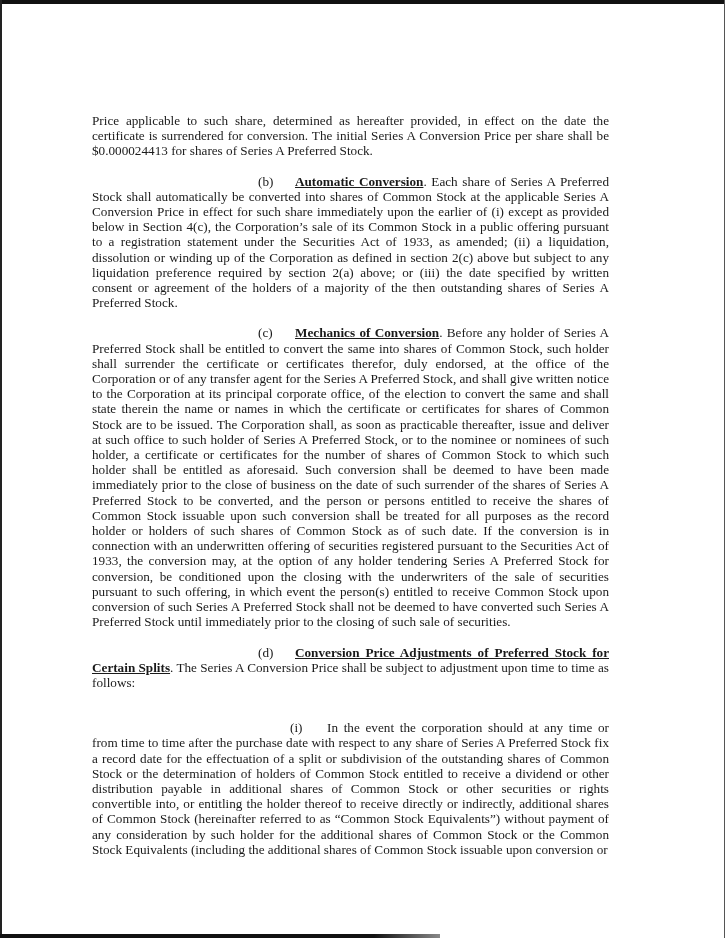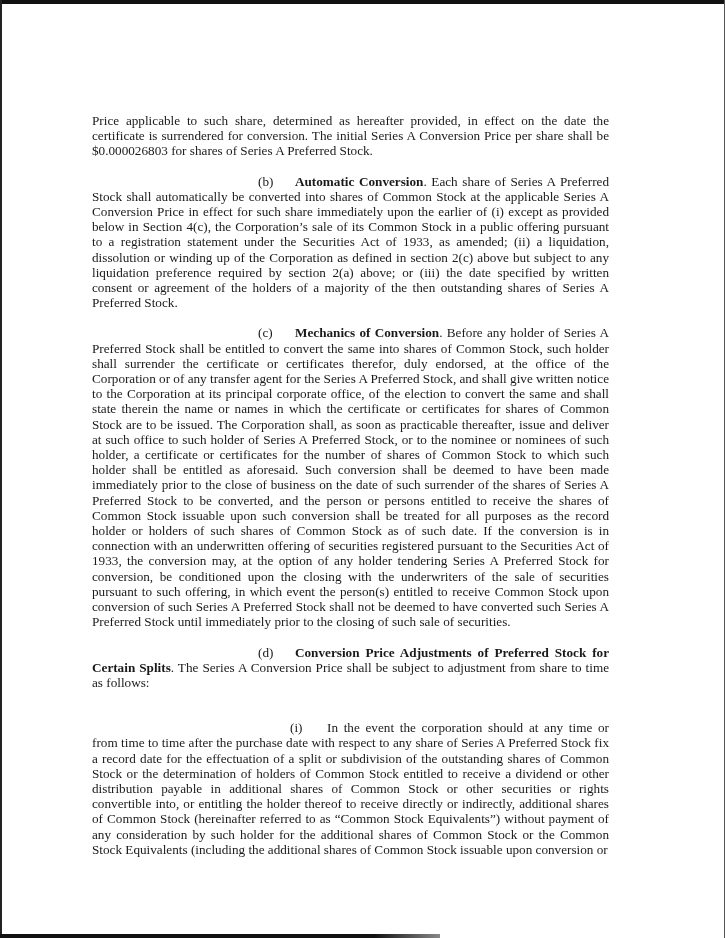--- a/index.html
+++ b/index.html
@@ -8,44 +8,44 @@
   .page-border-left { position:absolute; left:0; top:0; width:2px; height:938px; background:#222; }
   .page-border-right { position:absolute; right:0; top:0; width:1px; height:938px; background:#555; }
   .page-border-bottom { position:absolute; left:0; bottom:0; width:440px; height:4px; background:linear-gradient(to right,#111 85%,#888); }
   .content { position:absolute; left:92px; top:113px; width:517px;
     font-family:"Liberation Serif", serif; font-size:13.2px; line-height:15.2px; color:#1a1a1a; }
   .para { margin:0; text-align:justify; text-align-last:left; }
   .gap { height:15px; }
   .indent-b { display:inline-block; width:166px; }
   .marker { display:inline-block; width:37px; }
   .indent-i { display:inline-block; width:198px; }
-  .heading { font-weight:bold; }
+  .heading { font-weight:bold; text-decoration:underline; }
   .defined { }
 </style>
 </head>
 <body>
 
 <div class="page-border-top"></div>
 <div class="page-border-left"></div>
 <div class="page-border-right"></div>
 <div class="page-border-bottom"></div>
 
 <div class="content">
 
-  <p class="para">Price applicable to such share, determined as hereafter provided, in effect on the date the certificate is surrendered for conversion.  The initial Series A Conversion Price per share shall be $0.000026803 for shares of Series A Preferred Stock.</p>
+  <p class="para">Price applicable to such share, determined as hereafter provided, in effect on the date the certificate is surrendered for conversion.  The initial Series A Conversion Price per share shall be $0.000024413 for shares of Series A Preferred Stock.</p>
 
   <div class="gap"></div>
 
   <p class="para"><span class="indent-b"></span><span class="marker">(b)</span><span class="heading">Automatic Conversion</span><span>.  Each share of Series A Preferred Stock shall automatically be converted into shares of Common Stock at the applicable Series A Conversion Price in effect for such share immediately upon the earlier of (i) except as provided below in Section 4(c), the Corporation’s sale of its Common Stock in a public offering pursuant to a registration statement under the Securities Act of 1933, as amended; (ii) a liquidation, dissolution or winding up of the Corporation as defined in section 2(c) above but subject to any liquidation preference required by section 2(a) above; or (iii) the date specified by written consent or agreement of the holders of a majority of the then outstanding shares of Series A Preferred Stock.</span></p>
 
   <div class="gap"></div>
 
   <p class="para"><span class="indent-b"></span><span class="marker">(c)</span><span class="heading">Mechanics of Conversion</span><span>. Before any holder of Series A Preferred Stock shall be entitled to convert the same into shares of Common Stock, such holder shall surrender the certificate or certificates therefor, duly endorsed, at the office of the Corporation or of any transfer agent for the Series A Preferred Stock, and shall give written notice to the Corporation at its principal corporate office, of the election to convert the same and shall state therein the name or names in which the certificate or certificates for shares of Common Stock are to be issued.  The Corporation shall, as soon as practicable thereafter, issue and deliver at such office to such holder of Series A Preferred Stock, or to the nominee or nominees of such holder, a certificate or certificates for the number of shares of Common Stock to which such holder shall be entitled as aforesaid.  Such conversion shall be deemed to have been made immediately prior to the close of business on the date of such surrender of the shares of Series A Preferred Stock to be converted, and the person or persons entitled to receive the shares of Common Stock issuable upon such conversion shall be treated for all purposes as the record holder or holders of such shares of Common Stock as of such date.  If the conversion is in connection with an underwritten offering of securities registered pursuant to the Securities Act of 1933, the conversion may, at the option of any holder tendering Series A Preferred Stock for conversion, be conditioned upon the closing with the underwriters of the sale of securities pursuant to such offering, in which event the person(s) entitled to receive Common Stock upon conversion of such Series A Preferred Stock shall not be deemed to have converted such Series A Preferred Stock until immediately prior to the closing of such sale of securities.</span></p>
 
   <div class="gap"></div>
 
-  <p class="para"><span class="indent-b"></span><span class="marker">(d)</span><span class="heading">Conversion Price Adjustments of Preferred Stock for Certain Splits</span><span>.  The Series A Conversion Price shall be subject to adjustment from share to time as follows:</span></p>
+  <p class="para"><span class="indent-b"></span><span class="marker">(d)</span><span class="heading">Conversion Price Adjustments of Preferred Stock for Certain Splits</span><span>.  The Series A Conversion Price shall be subject to adjustment upon time to time as follows:</span></p>
 
   <div class="gap" style="height:30px"></div>
 
   <p class="para"><span class="indent-i"></span><span class="marker">(i)</span><span>In the event the corporation should at any time or from time to time after the purchase date with respect to any share of Series A Preferred Stock fix a record date for the effectuation of a split or subdivision of the outstanding shares of Common Stock or the determination of holders of Common Stock entitled to receive a dividend or other distribution payable in additional shares of Common Stock or other securities or rights convertible into, or entitling the holder thereof to receive directly or indirectly, additional shares of Common Stock (hereinafter referred to as “</span><span class="defined">Common Stock Equivalents</span><span>”) without payment of any consideration by such holder for the additional shares of Common Stock or the Common Stock Equivalents (including the additional shares of Common Stock issuable upon conversion or</span></p>
 
 </div>
 
 </body></html>

